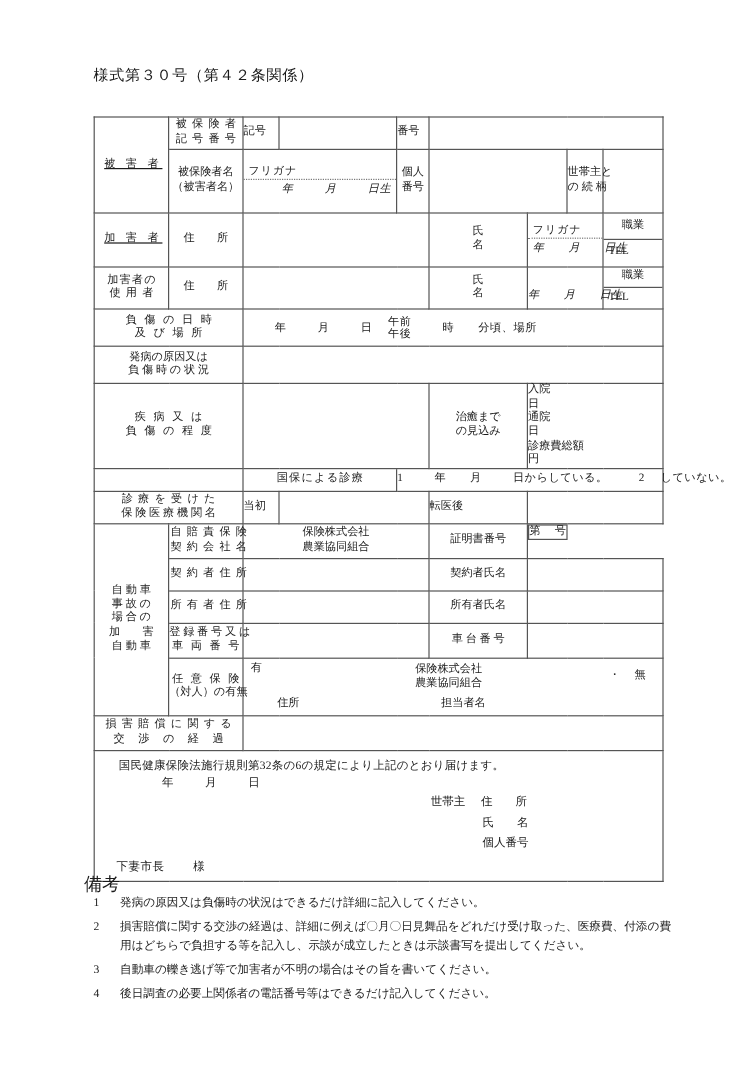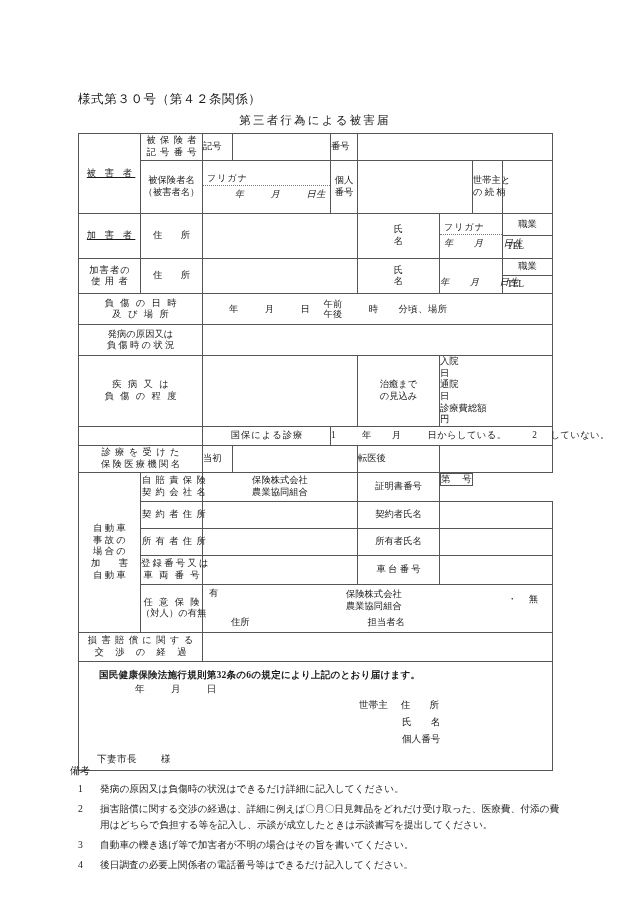--- a/index.html
+++ b/index.html
@@ -14,21 +14,20 @@
     font-family: "Liberation Serif", "DejaVu Serif", serif;
     color: #1a1a1a;
     position: relative;
     overflow: hidden;
   }
   .page {
     position: absolute;
     left: 0; top: 0;
     width: 630px;
     height: 751px;
-    margin-top: 36px;
   }
 
   
   .form-no {
     position: absolute;
     left: 78px;
     top: 55px;
     font-size: 12.5px;
     letter-spacing: 0.6px;
     white-space: nowrap;
@@ -174,21 +173,21 @@
   .nin-tant { flex: 0 0 auto; padding-left: 118px; }
 
   
   .decl {
     padding: 6px 4px 6px 4px;
     font-size: 9.6px;
     line-height: 1.55;
     position: relative;
     height: 96px;
   }
-  .decl-1 { padding-left: 16px; letter-spacing: 0.2px; white-space: nowrap; font-weight: bold; }
+  .decl-1 { padding-left: 16px; letter-spacing: 0.2px; white-space: nowrap; }
   .decl-date { padding-left: 52px; letter-spacing: 0.3px; white-space: nowrap; }
   .decl-right {
     text-align: left;
     padding-left: 276px;
     line-height: 1.75;
     white-space: nowrap;
   }
   .decl-mayor {
     position: absolute;
     left: 18px;
@@ -196,21 +195,21 @@
     letter-spacing: 0.4px;
     white-space: nowrap;
   }
   .mayor-gap { display:inline-block; width: 24px; }
 
   
   .notes-title {
     position: absolute;
     left: 70px;
     top: 728px;
-    font-size: 10px;
+    font-size: 15px;
     font-family: Liberation Serif, serif;
   }
   .notes {
     position: absolute;
     left: 78px;
     top: 745px;
     width: 490px;
     font-size: 9.7px;
     line-height: 1.62;
   }
@@ -225,21 +224,20 @@
   .note-txt {
     flex: 1 1 auto;
   }
 </style>
 </head>
 <body>
 
 <div class="page">
 
   <div class="form-no">様式第３０号（第４２条関係）</div>
-  <div class="doc-title">第三者行為による被害届</div>
 
   <table class="form">
     <colgroup>
       <col style="width:62px">
       <col style="width:62px">
       <col style="width:30px">
       <col style="width:98px">
       <col style="width:27px">
       <col style="width:82px">
       <col style="width:33px">

